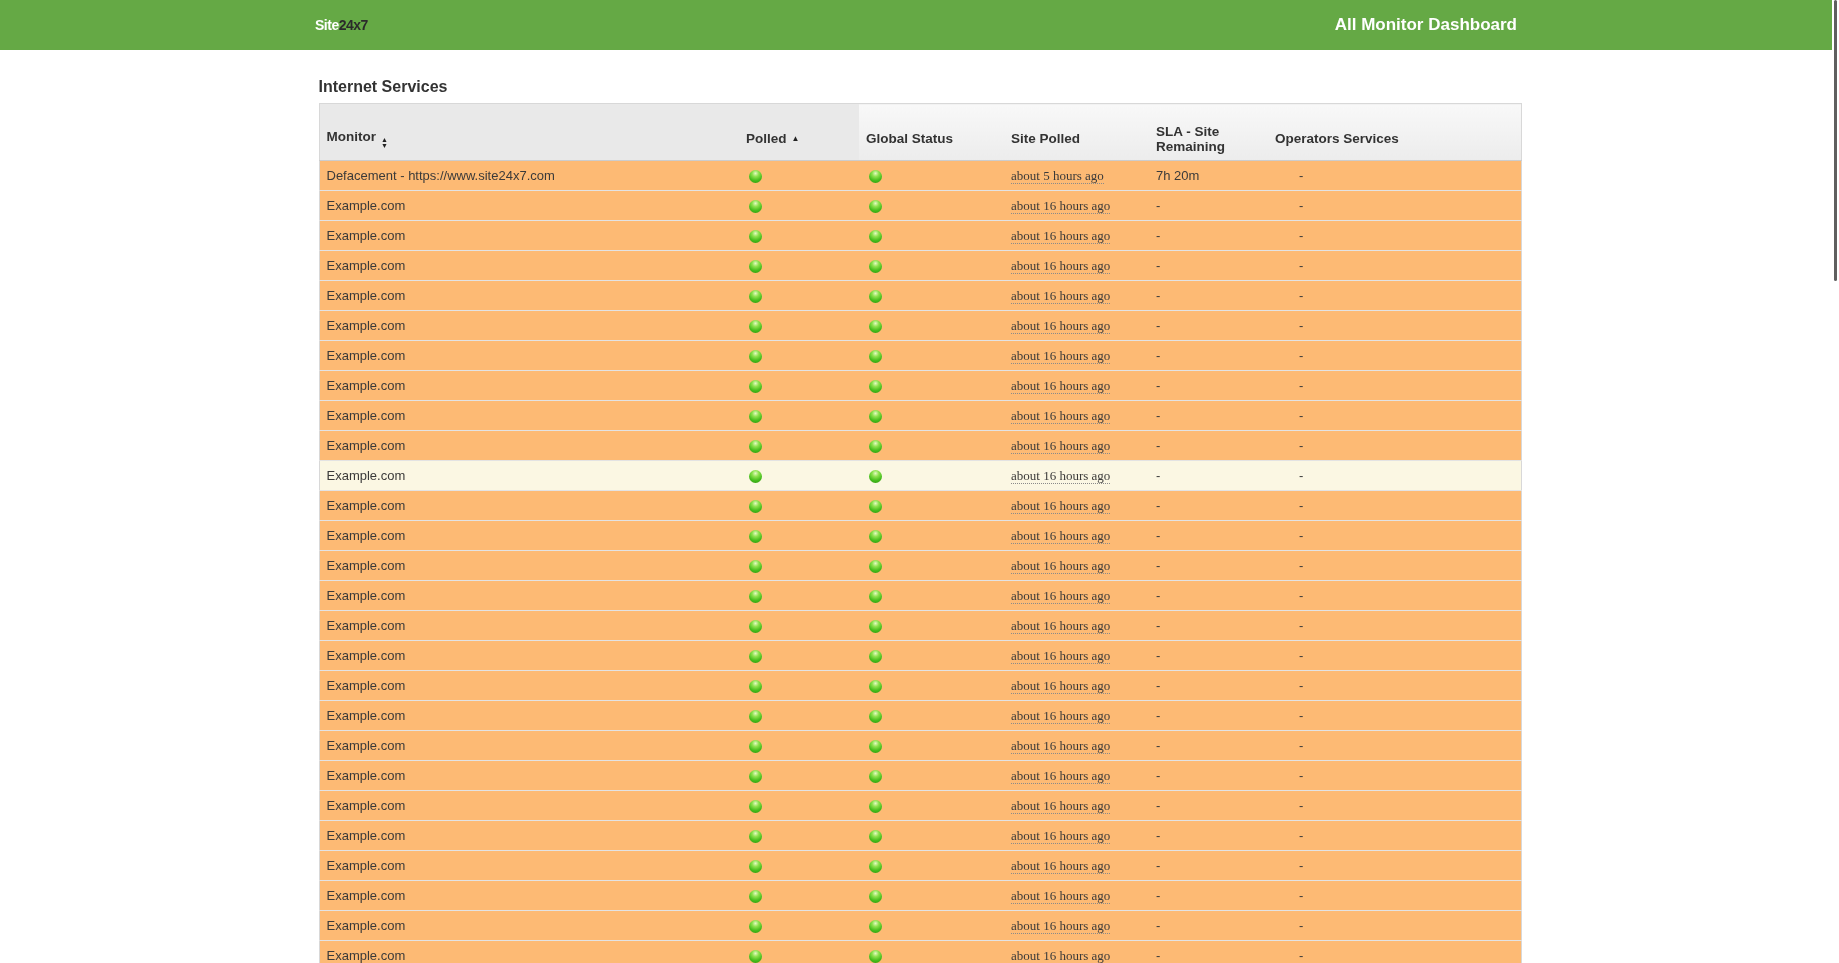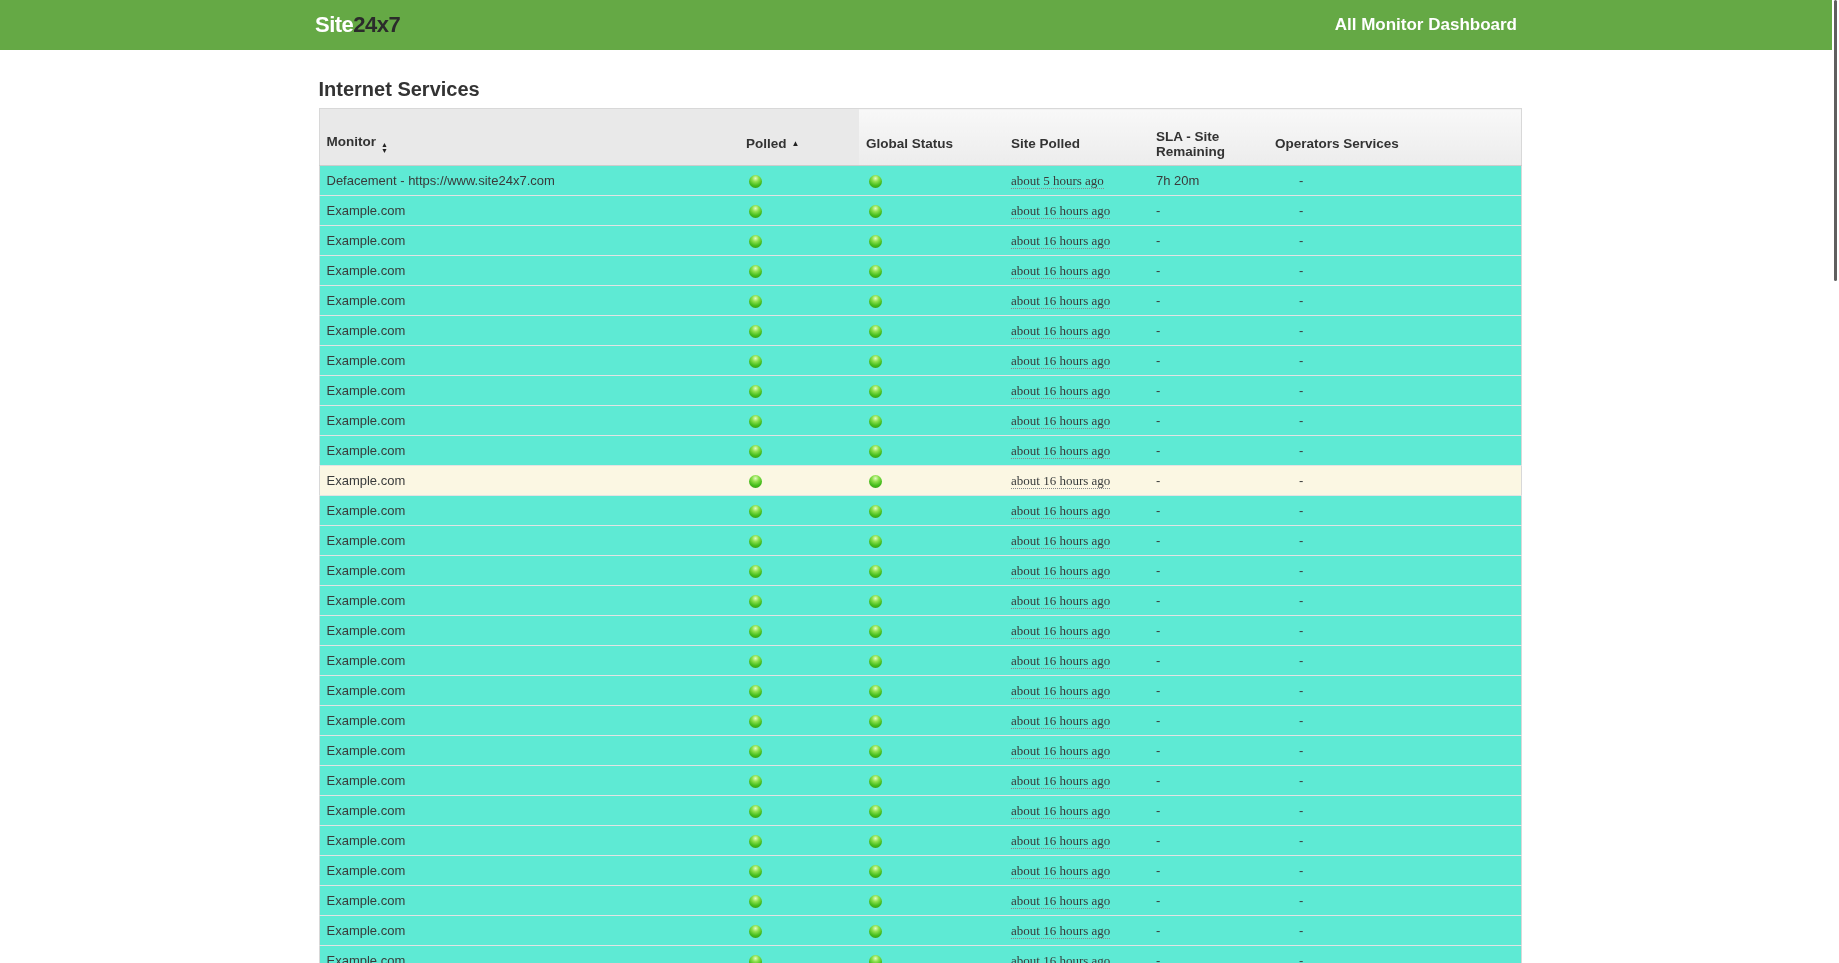--- a/index.html
+++ b/index.html
@@ -13,46 +13,46 @@
   }
   *{box-sizing:border-box;}
   html,body{margin:0;padding:0;}
   body{
     width:1839px;height:963px;overflow:hidden;position:relative;
     background:#ffffff;font-family:"Liberation Sans",sans-serif;color:var(--text);
   }
   
   .topbar{height:50px;width:1832px;background:var(--accent);}
   .topbar-inner{width:1202px;margin:0 auto;height:100%;display:flex;align-items:center;justify-content:space-between;}
-  .logo{font-size:22px;font-weight:bold;letter-spacing:-0.5px;cursor:default;}
+  .logo{font-size:14px;font-weight:bold;letter-spacing:-0.5px;cursor:default;}
   .logo .lg-site{color:#ffffff;}
   .logo .lg-247{color:var(--logo-dark);}
   .dash-title{font-size:17px;font-weight:bold;color:#ffffff;text-align:center;}
   
   .content{width:1202px;margin:0 auto;}
-  .section-title{font-size:20px;font-weight:bold;color:var(--head-text);margin:28px 0 7px 0;}
+  .section-title{font-size:16px;font-weight:bold;color:var(--head-text);margin:28px 0 7px 0;}
   
   table.monitors{width:1202px;border-collapse:collapse;table-layout:fixed;border:1px solid var(--table-border);}
   thead th{
     height:57px;vertical-align:middle;text-align:left;
     font-size:13.5px;font-weight:bold;color:var(--head-text);
     padding:13px 6px 0 7px;border-bottom:1px solid #cccccc;
     background:linear-gradient(#f8f8f8,#ececec);
     cursor:pointer;
   }
   thead th.shaded{background:#e9e9e9;}
   .sort-stack{display:inline-flex;flex-direction:column;margin-left:5px;vertical-align:-1px;}
   .sort-stack i{font-style:normal;font-size:7px;line-height:6px;color:#222;}
   .sort-asc{font-size:8px;margin-left:5px;color:#222;vertical-align:2px;}
   tbody td{
     height:30px;vertical-align:middle;font-size:13px;color:var(--text);
     padding:0 6px 0 7px;border-top:1px solid var(--row-border);
     white-space:nowrap;overflow:hidden;
   }
-  tbody tr{background:#5eead4;}
+  tbody tr{background:#fdba74;}
   tbody tr.hl{background:var(--highlight);}
   td.c-status,td.c-global{padding-left:10px;}
   td.c-ops{padding-left:31px;}
   .orb{
     display:inline-block;width:13px;height:13px;border-radius:50%;
     background:radial-gradient(circle at 50% 26%, #e4fac2 0%, #8ee24e 28%, #46bd1d 62%, #2d9410 100%);
     vertical-align:middle;
   }
   .polled{border-bottom:1px dotted #8a8a8a;cursor:pointer;font-family:Liberation Serif, serif;}
   

